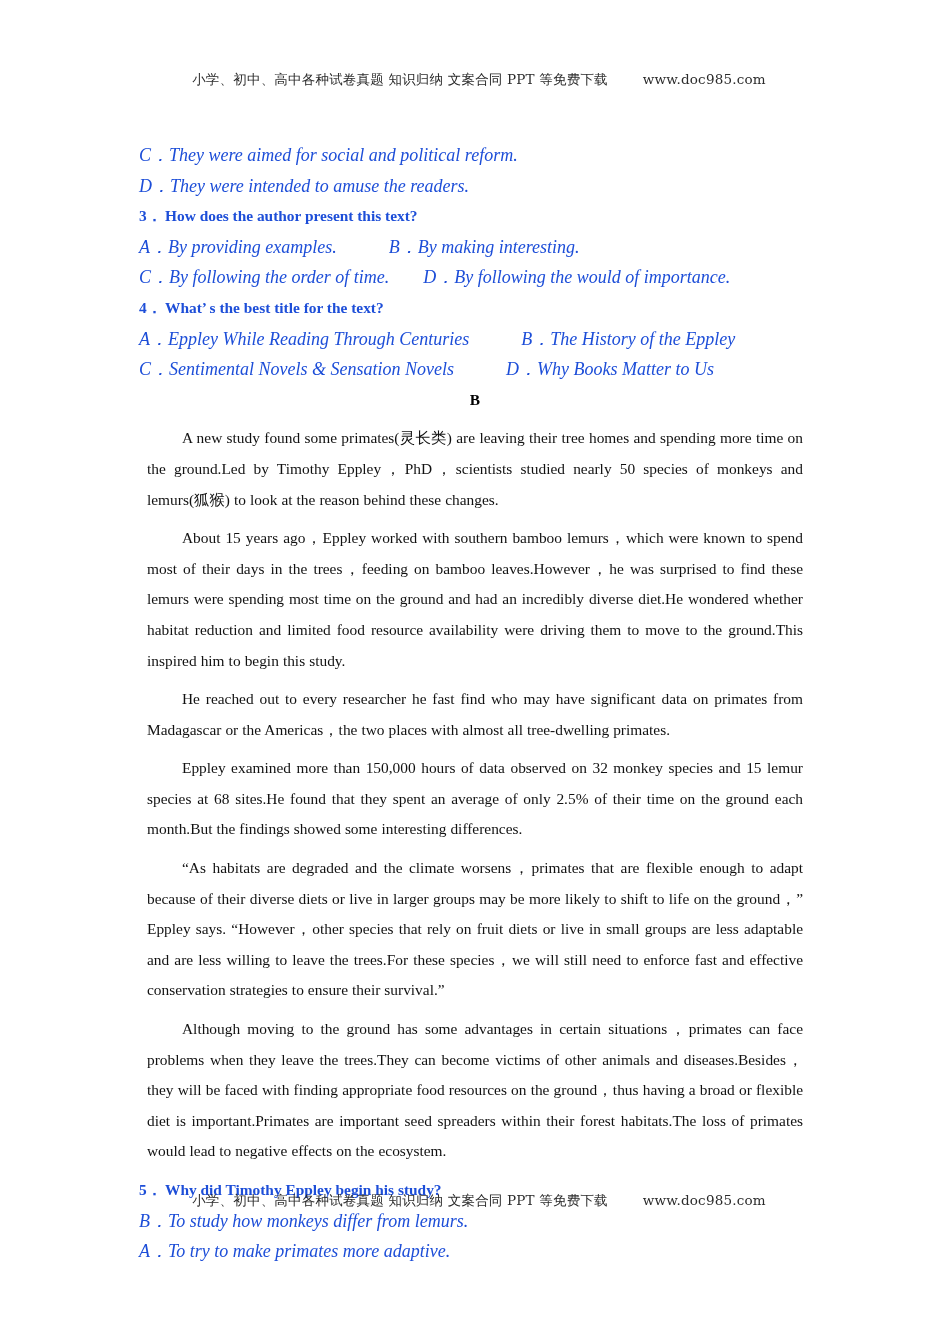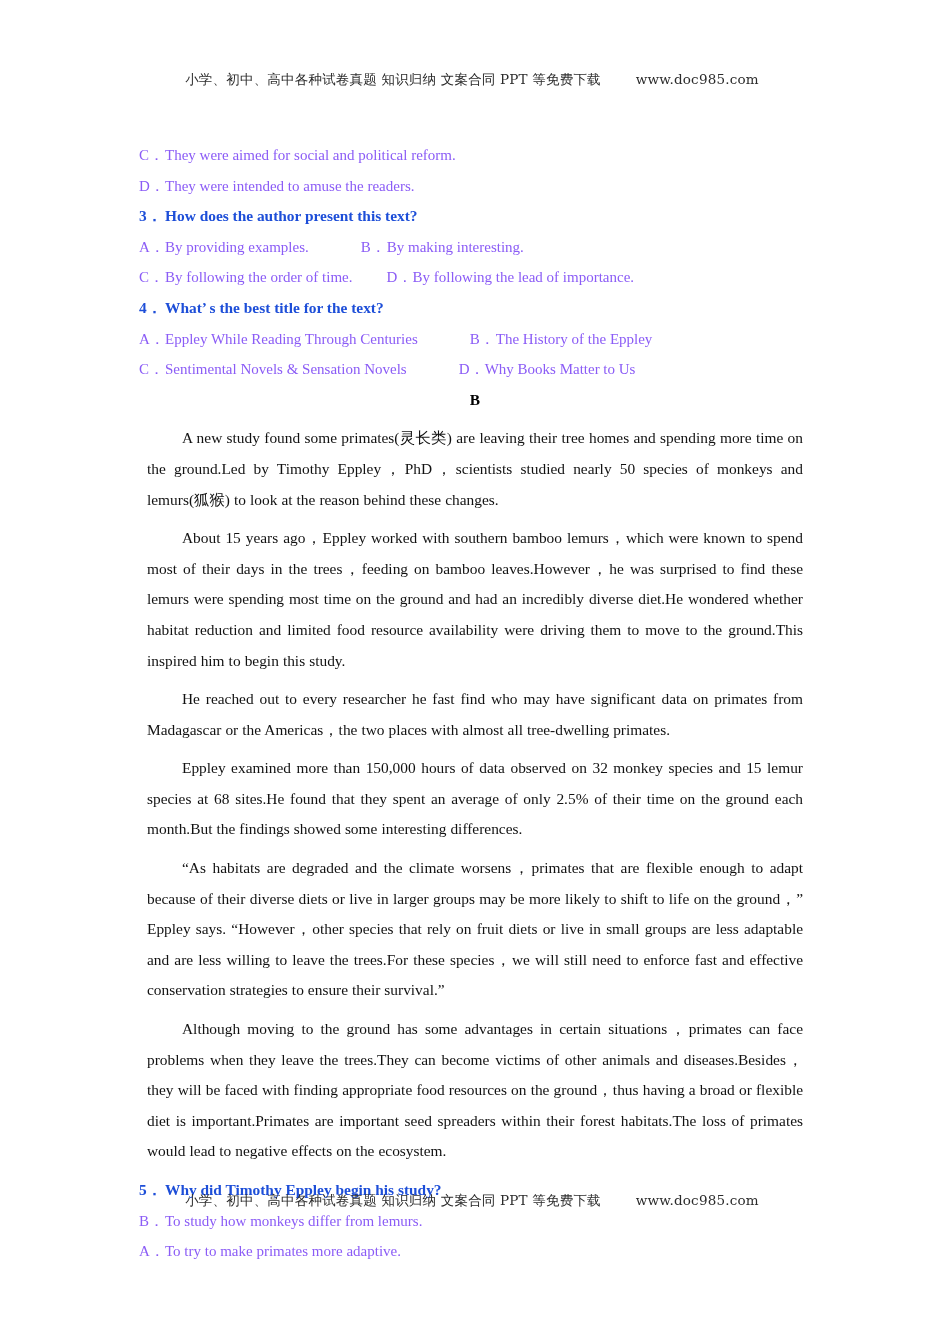--- a/index.html
+++ b/index.html
@@ -22,21 +22,21 @@
     left: 0;
     top: 0;
     width: 950px;
     height: 1344px;
     background: #ffffff;
   }
 
   
   .watermark {
     position: absolute;
-    left: 136px;
+    left: 143px;
     width: 672px;
     text-align: center;
     font-family: "DejaVu Serif", "Liberation Serif", serif;
     font-size: 13.5px;
     color: #2b2b2b;
     white-space: nowrap;
     letter-spacing: 0.2px;
   }
   .watermark .wm-gap {
     display: inline-block;
@@ -48,24 +48,25 @@
   
   .content {
     position: absolute;
     left: 139px;
     top: 140px;
     width: 672px;
   }
 
   
   .line {
-    font-size: 15px;
+    font-size: 18px;
     line-height: 30.6px;
     white-space: nowrap;
-    color: #8b5cf6;
+    color: #1d4ed8;
+    font-style: italic;
   }
   .q-head {
     font-weight: bold;
     font-size: 15.4px;
     line-height: 30.6px;
     white-space: nowrap;
     color: #1d4ed8;
   }
   .opt-letter {
     display: inline-block;
@@ -119,21 +120,21 @@
       <span class="opt-letter">D．</span><span>They were intended to amuse the readers.</span>
     </div>
 
     <div class="q-head">
       <span class="q-num">3．</span><span>How does the author present this text?</span>
     </div>
     <div class="line opt-2col">
       <span class="opt-letter">A．</span><span>By providing examples.</span><span class="sp-wide"></span><span class="opt-letter">B．</span><span>By making interesting.</span>
     </div>
     <div class="line opt-2col">
-      <span class="opt-letter">C．</span><span>By following the order of time.</span><span class="sp-mid"></span><span class="opt-letter">D．</span><span>By following the lead of importance.</span>
+      <span class="opt-letter">C．</span><span>By following the order of time.</span><span class="sp-mid"></span><span class="opt-letter">D．</span><span>By following the would of importance.</span>
     </div>
 
     <div class="q-head">
       <span class="q-num">4．</span><span>What’ s the best title for the text?</span>
     </div>
     <div class="line opt-2col">
       <span class="opt-letter">A．</span><span>Eppley While Reading Through Centuries</span><span class="sp-wide"></span><span class="opt-letter">B．</span><span>The History of the Eppley</span>
     </div>
     <div class="line opt-2col">
       <span class="opt-letter">C．</span><span>Sentimental Novels &amp; Sensation Novels</span><span class="sp-wide"></span><span class="opt-letter">D．</span><span>Why Books Matter to Us</span>

